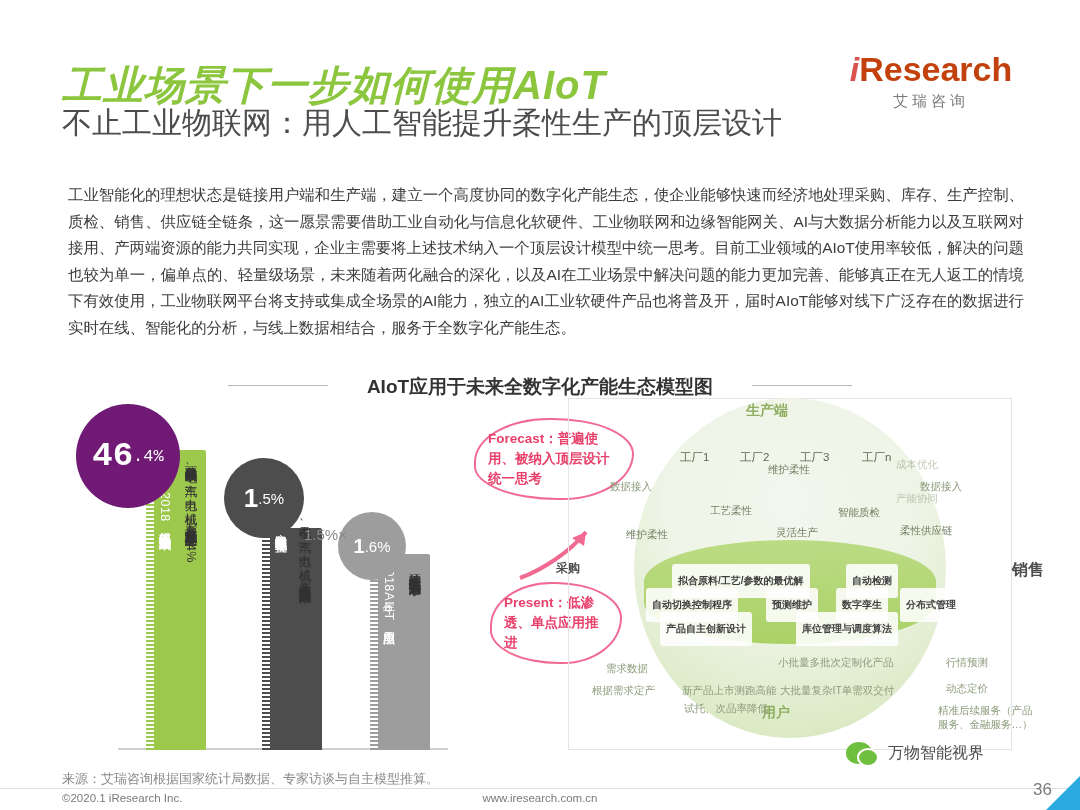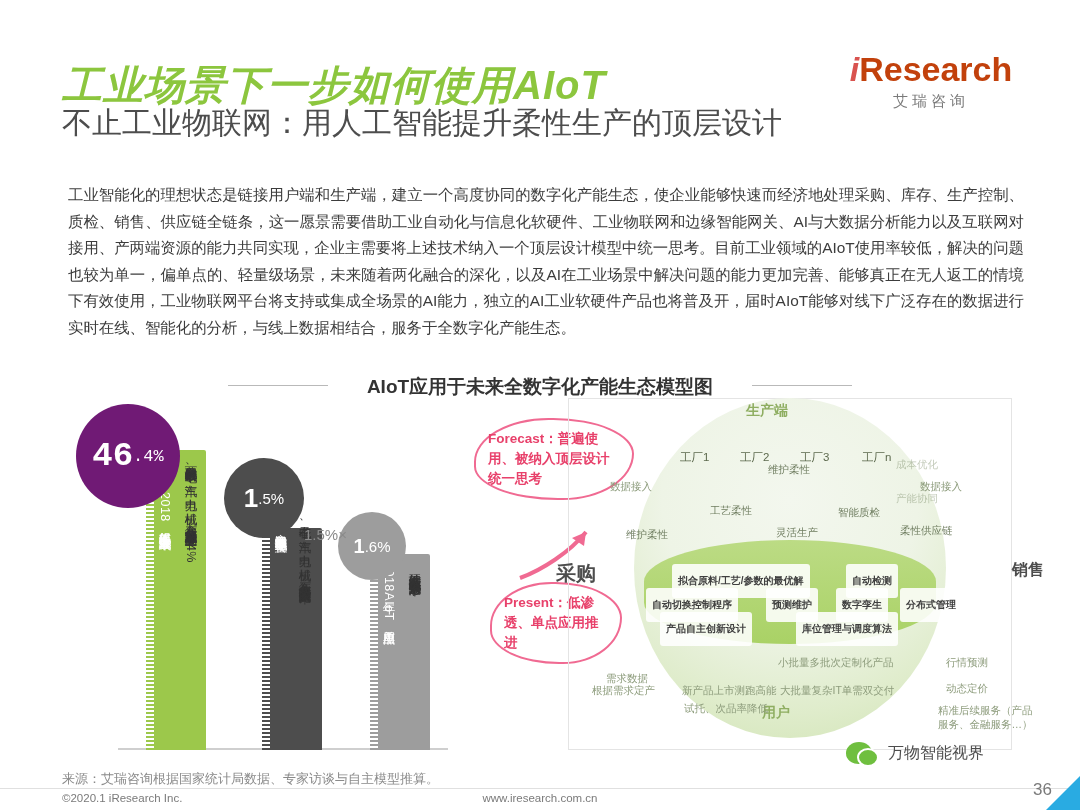--- a/index.html
+++ b/index.html
@@ -124,21 +124,21 @@
   }
   .band {
     position: absolute; left: 96px; top: 148px; width: 292px; height: 104px;
     border-radius: 50%/40%;
     background: linear-gradient(180deg, #b9da7f 0%, #a6d05f 100%);
     opacity: .95;
   }
   .eco-label { position: absolute; font-size: 14px; font-weight: bold; color: #7a9a4e; }
   .lbl-top { left: 198px; top: 10px; color:#8fae62; }
   .lbl-bottom { left: 214px; top: 312px; color:#8fae62; }
-  .lbl-left { left: 8px; top: 168px; color: #4d4d4d; font-size: 20px; }
+  .lbl-left { left: 8px; top: 168px; color: #4d4d4d; font-size: 12px; }
   .lbl-right { right: 4px; top: 168px; color: #4d4d4d; font-size: 16px; }
 
   .chip {
     position: absolute; font-size: 10px; color: #3f3f3f;
     background: rgba(255,255,255,0.88); border-radius: 3px; padding: 10px 6px;
     white-space: nowrap;
   }
   .chip.bold { font-weight: bold; }
   .ghost {
     position: absolute; font-size: 10.5px; color: #8d9c7c; white-space: nowrap;
@@ -264,21 +264,21 @@
 
     <div class="chip bold" style="left:124px; top:172px;">拟合原料/工艺/参数的最优解</div>
     <div class="chip bold" style="left:298px; top:172px;">自动检测</div>
     <div class="chip bold" style="left:98px; top:196px;">自动切换控制程序</div>
     <div class="chip bold" style="left:218px; top:196px;">预测维护</div>
     <div class="chip bold" style="left:288px; top:196px;">数字孪生</div>
     <div class="chip bold" style="left:352px; top:196px;">分布式管理</div>
     <div class="chip bold" style="left:112px; top:220px;">产品自主创新设计</div>
     <div class="chip bold" style="left:248px; top:220px;">库位管理与调度算法</div>
 
-    <div class="ghost" style="left:58px; top:280px;">需求数据</div>
+    <div class="ghost" style="left:58px; top:270px;">需求数据</div>
     <div class="ghost" style="left:44px; top:292px;">根据需求定产</div>
     <div class="ghost" style="left:230px; top:264px;">小批量多批次定制化产品</div>
     <div class="ghost" style="left:134px; top:292px;">新产品上市测跑高能</div>
     <div class="ghost" style="left:232px; top:292px;">大批量复杂IT单需双交付</div>
     <div class="ghost" style="left:136px; top:310px;">试托、次品率降低</div>
     <div class="ghost" style="left:398px; top:264px;">行情预测</div>
     <div class="ghost" style="left:398px; top:290px;">动态定价</div>
     <div class="ghost" style="left:390px; top:312px; width:96px; white-space:normal;">精准后续服务（产品服务、金融服务…）</div>
   </div>
 

